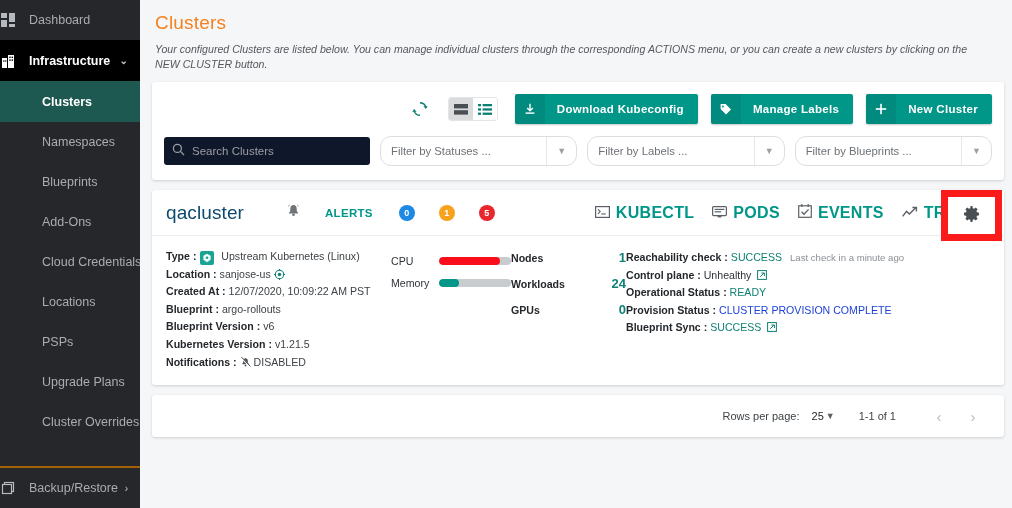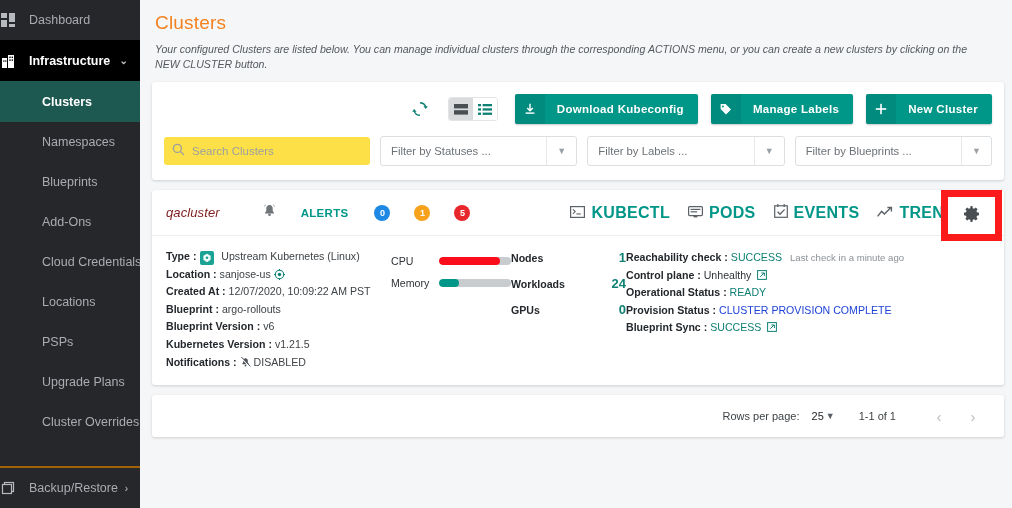--- a/index.html
+++ b/index.html
@@ -127,37 +127,37 @@
     flex: 0 0 30px;
   }
   .gbtn .gl { padding: 0 14px 0 12px; }
 
   .filters-row {
     display: flex; align-items: center; gap: 10px;
     margin-top: 10px;
   }
   .search-box {
     width: 206px; height: 28px;
-    background: #fde047;
+    background: #0f172a;
     border-radius: 3px;
     display: flex; align-items: center;
     padding: 0 8px;
     gap: 7px;
   }
   .search-box input {
     border: none; background: transparent; outline: none;
     font-size: 11.5px; color: #6d7277;
     font-family: "Liberation Sans", sans-serif;
     width: 100%;
   }
   .search-box input::placeholder { color: #9a9ea2; }
   .sel-box {
     flex: 1 1 0; height: 30px;
     border: 1px solid #dcdfe2;
-    border-radius: 3px;
+    border-radius: 11px;
     background: #fff;
     display: flex; align-items: center;
     font-size: 11.3px; color: #6d7277;
     padding-left: 10px;
     cursor: pointer;
   }
   .sel-box .arrowzone {
     margin-left: auto; width: 30px; height: 28px;
     border-left: 1px solid #e6e8ea;
     display: flex; align-items: center; justify-content: center;
@@ -167,23 +167,22 @@
   
   .cluster-card { padding: 0; position: relative; }
   .cluster-head {
     display: flex; align-items: center;
     height: 46px;
     border-bottom: 1px solid #eceef0;
     padding: 0 12px 0 14px;
     position: relative;
   }
   .cluster-name {
-    color: #7f1d1d; font-size: 13px;
+    color: #0c4a6e; font-size: 19px;
     letter-spacing: .1px;
-    font-style: italic;
   }
   .alerts-group {
     display: flex; align-items: center; gap: 24px;
     margin-left: 42px;
   }
   .alerts-label {
     color: #009688; font-size: 11.5px; font-weight: bold;
     letter-spacing: .3px; margin-right: 2px;
   }
   .badge {

